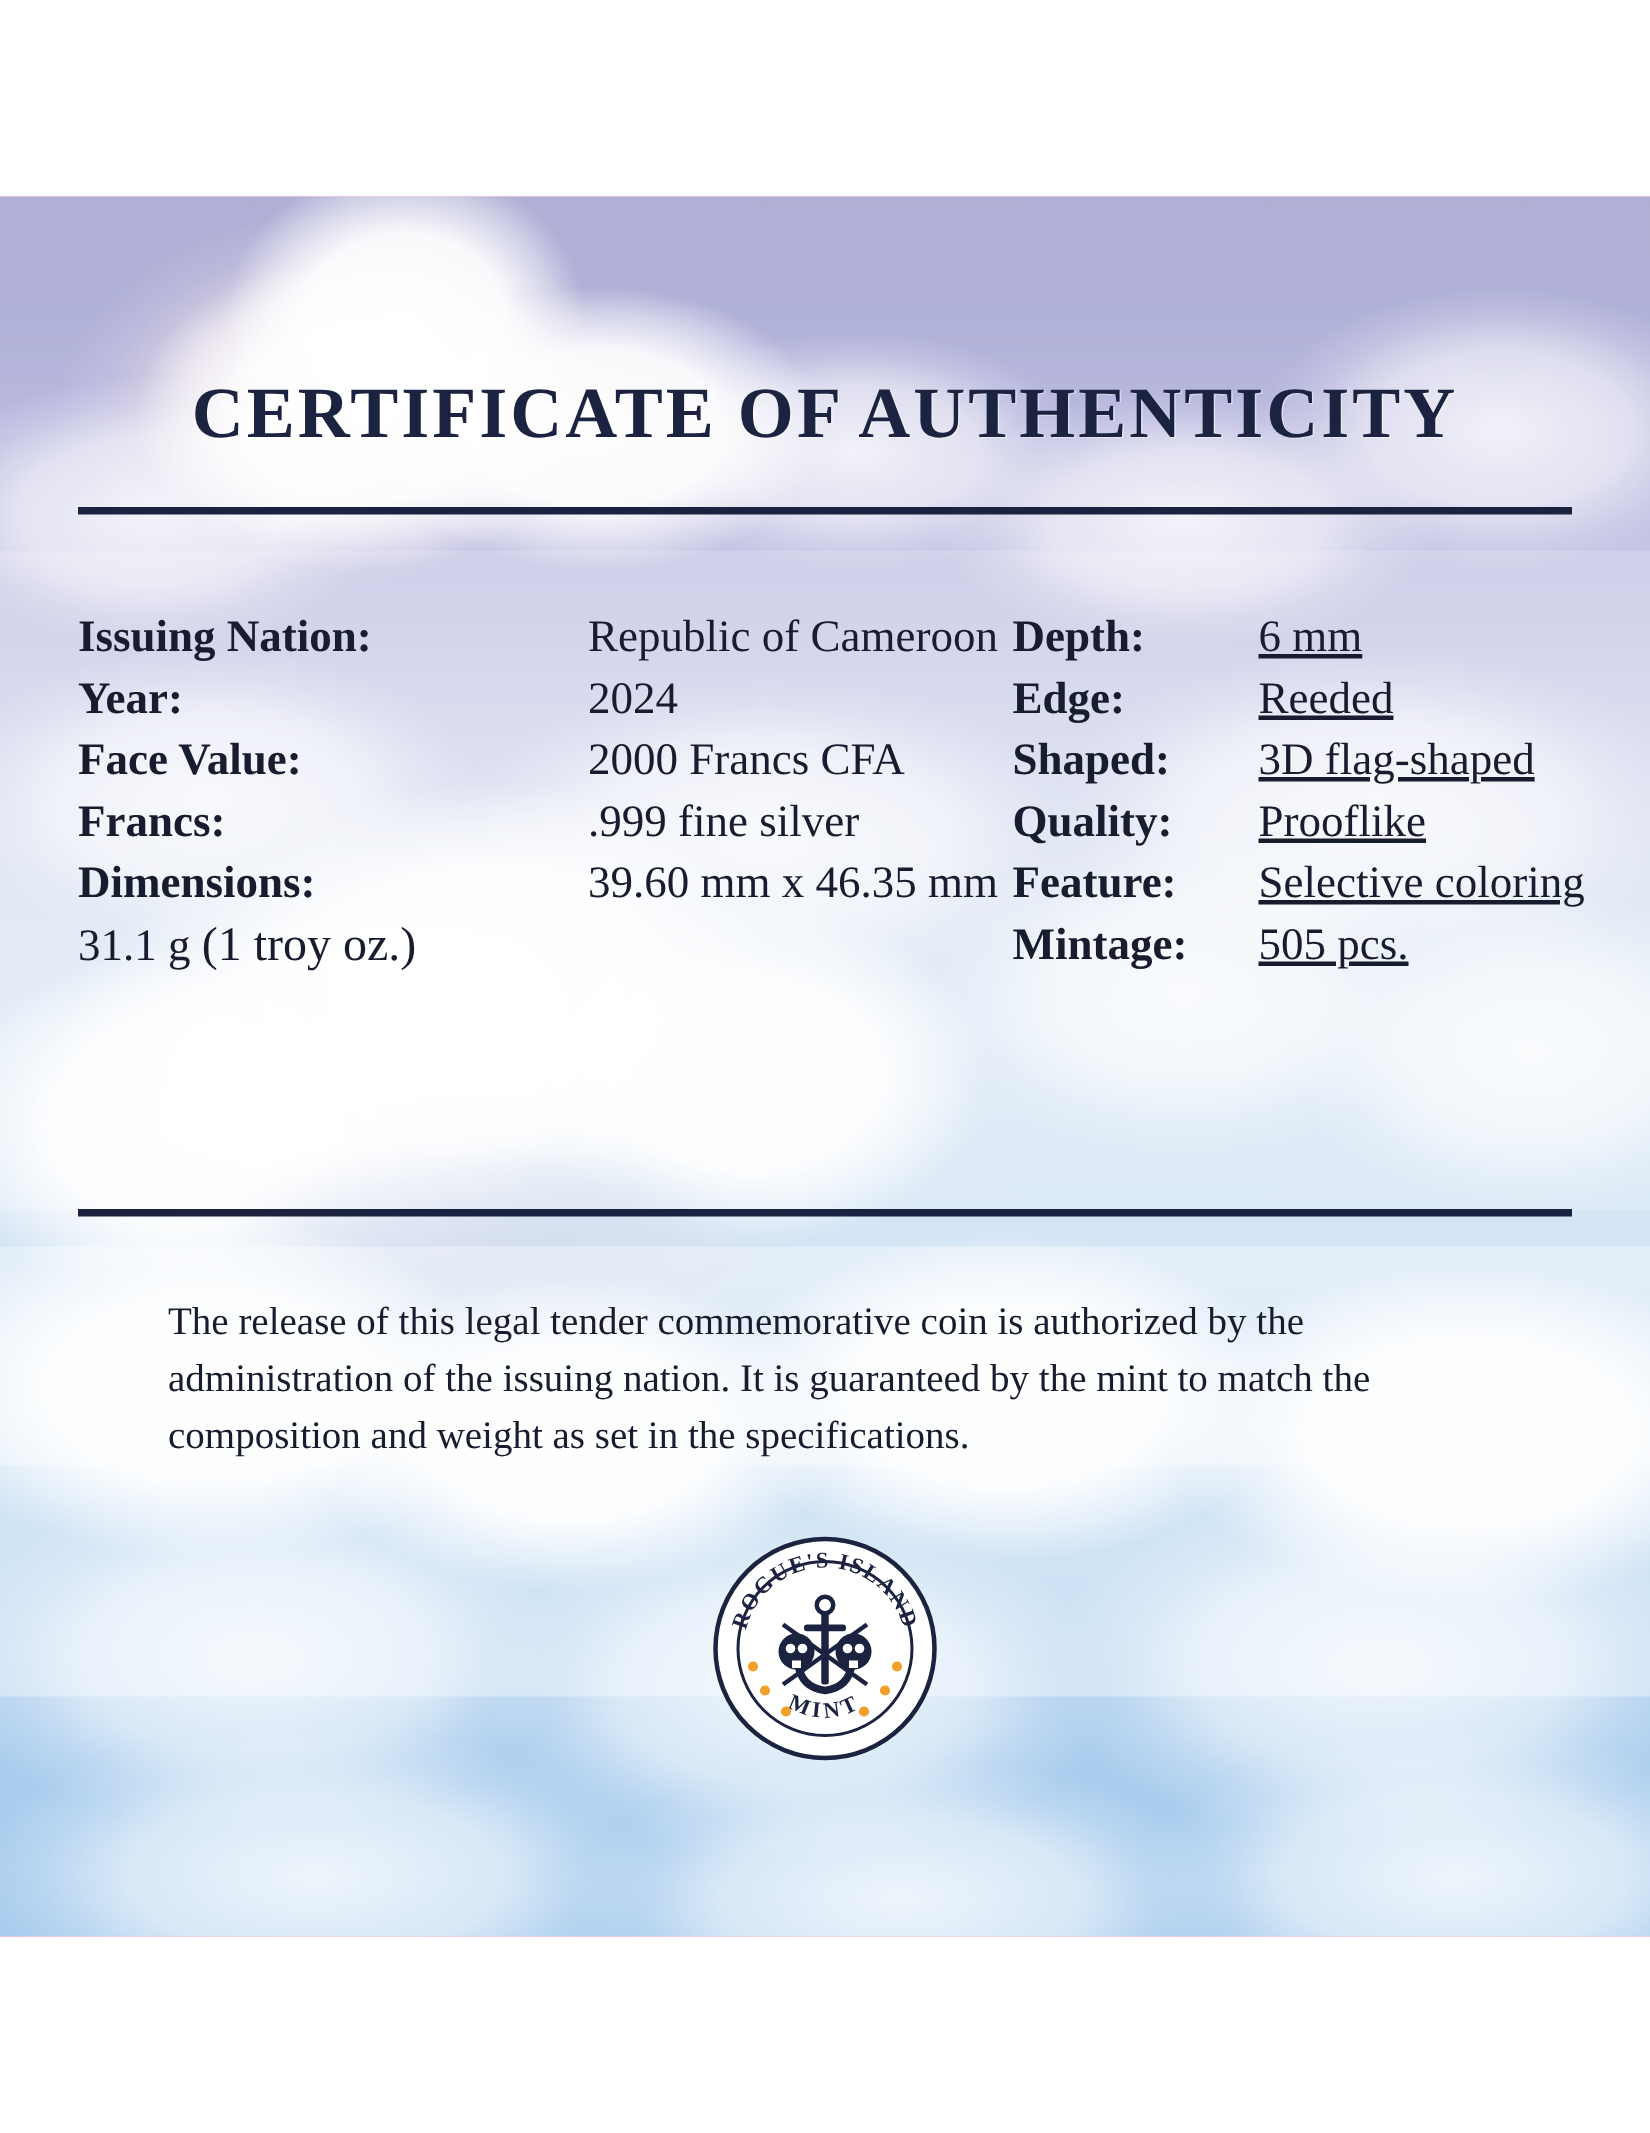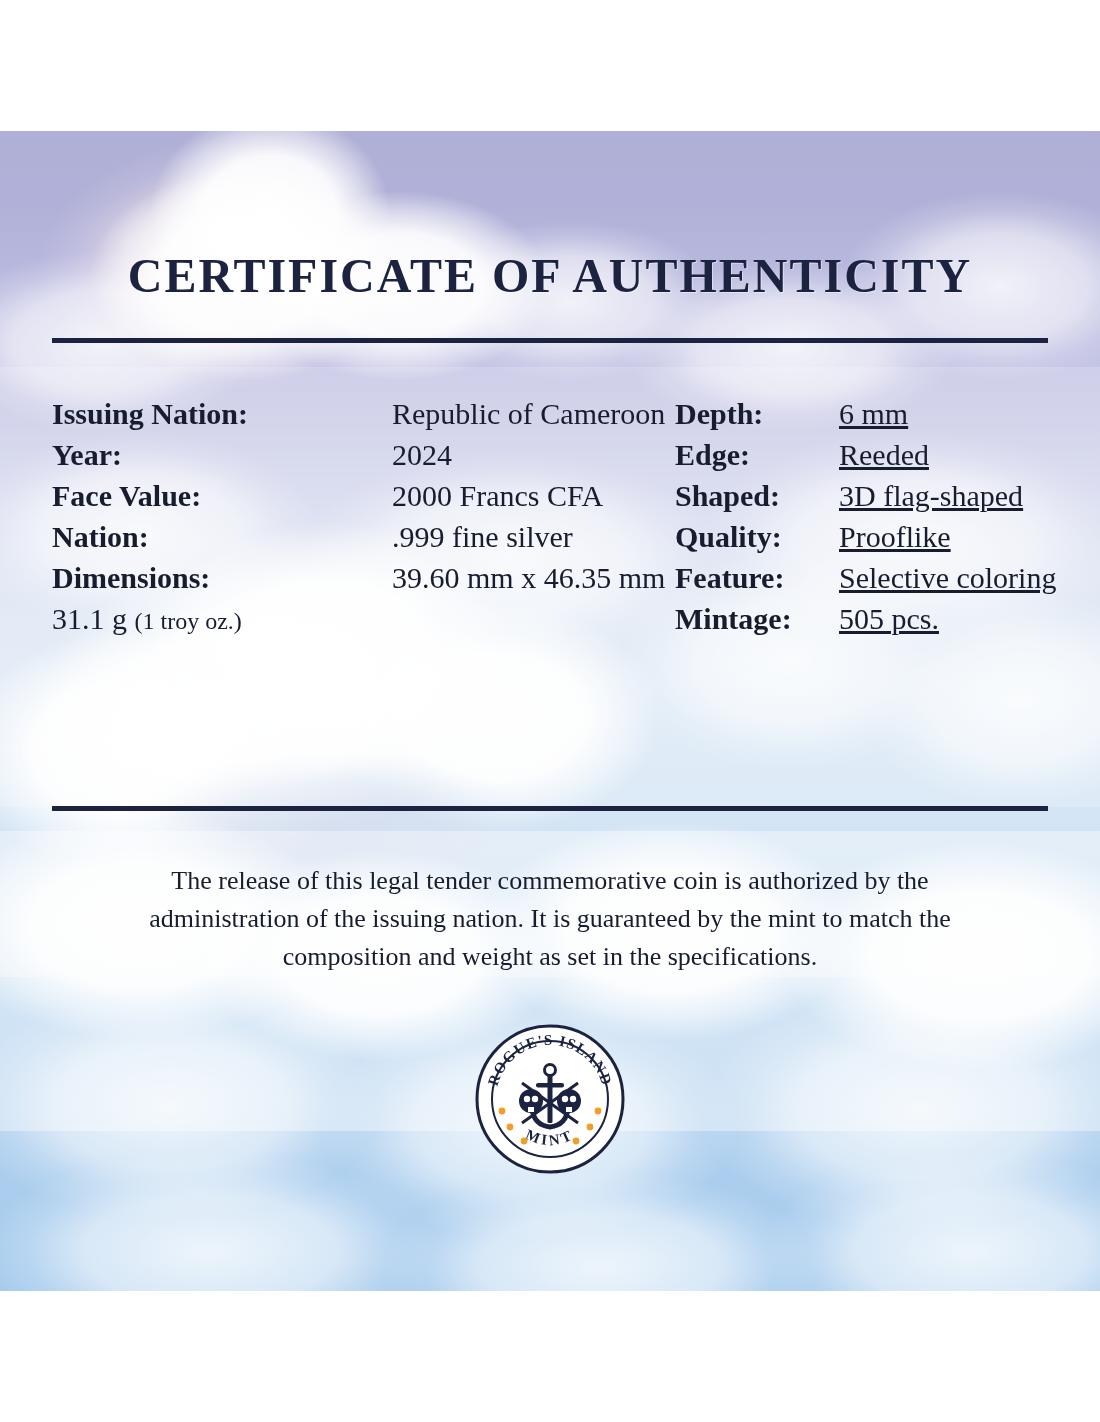--- a/index.html
+++ b/index.html
@@ -108,21 +108,21 @@
     height: 5px;
     background: #1b2340;
   }
   .rule-top  { top: 338px; }
   .rule-mid  { top: 806px; }
 
   
   .specs {
     position: absolute;
     left: 52px;
-    top: 393px;
+    top: 404px;
     width: 996px;
     display: flex;
     justify-content: space-between;
   }
   .col {
     display: grid;
     grid-template-columns: auto auto;
     column-gap: 0px;
     row-gap: 0px;
     align-content: start;
@@ -136,30 +136,29 @@
     line-height: 41px;
     color: #171c2e;
     white-space: nowrap;
   }
   .k { font-weight: bold; padding-right: 14px; }
   .v { font-weight: normal; }
   .col-left  .k { min-width: 250px; }
   .col-left  .v { min-width: 340px; }
   .col-right .k { min-width: 150px; margin-left: 13px; }
   .col-right .v { min-width: 230px; text-decoration: underline; }
-  .v .small { font-size: 24px; }
+  .v .small { font-size: 32px; }
   .v.wrap, .k.wrap { white-space: normal; }
 
   
   .disclaimer {
     position: absolute;
     left: 112px;
     top: 862px;
     width: 876px;
-    text-align: center;
     font-family: "Liberation Serif", serif;
     font-size: 26px;
     line-height: 38px;
     color: #171c2e;
   }
 
   
   .logo {
     position: absolute;
     left: 474px;
@@ -249,21 +248,21 @@
       <div class="col col-left">
         <div class="k">Issuing Nation:</div>
         <div class="v wrap">Republic of Cameroon</div>
 
         <div class="k">Year:</div>
         <div class="v">2024</div>
 
         <div class="k">Face Value:</div>
         <div class="v">2000 Francs CFA</div>
 
-        <div class="k">Nation:</div>
+        <div class="k">Francs:</div>
         <div class="v">.999 fine silver</div>
 
         <div class="k">Dimensions:</div>
         <div class="v wrap">39.60 mm x 46.35 mm</div>
 
         <div class="v"><span>31.1 g</span> <span class="small">(1 troy oz.)</span></div>
       </div>
 
       <div class="col col-right">
         <div class="k">Depth:</div>

